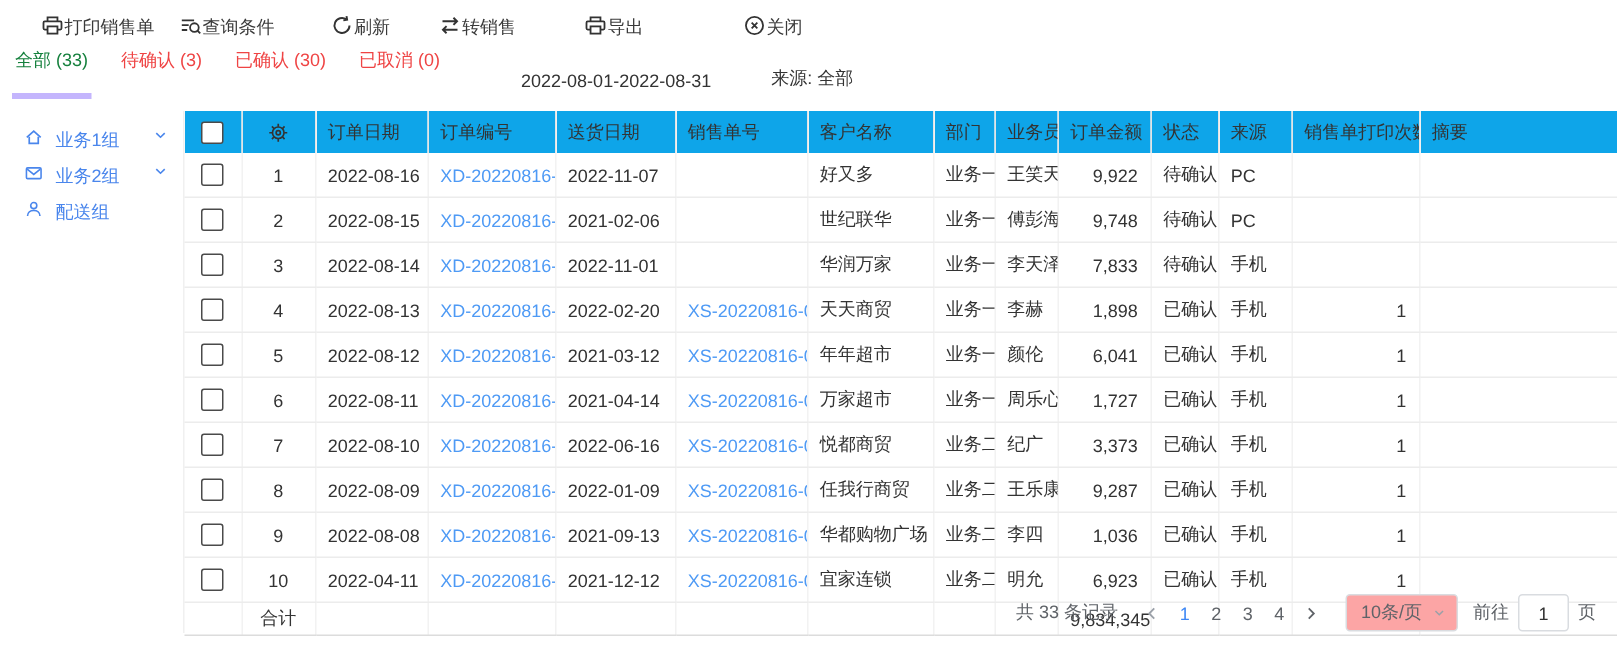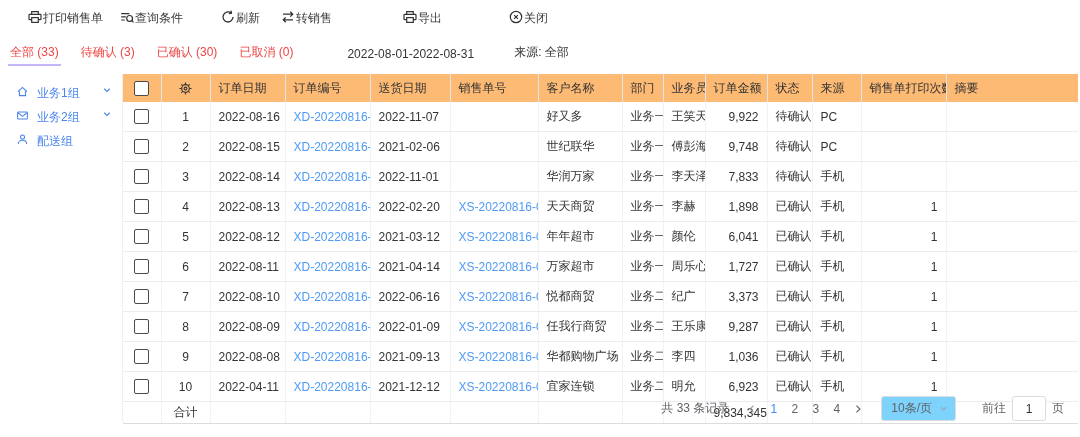--- a/index.html
+++ b/index.html
@@ -6,61 +6,61 @@
   body{
     width:1080px;height:437px;position:relative;overflow:hidden;
     background:#fff;color:#333;
     font-family:"Liberation Sans","DejaVu Sans",sans-serif;font-size:12px;
   }
   
   .toolbar{display:flex;align-items:flex-start;padding:7px 0 0 27px;height:36px;}
   .tool-item{display:flex;flex-direction:row;align-items:center;cursor:pointer;color:#333;}
   .tool-item:nth-child(2){margin-left:16px}
   .tool-item:nth-child(3){margin-left:37px}
-  .tool-item:nth-child(4){margin-left:20px}
-  .tool-item:nth-child(5){margin-left:70px}
+  .tool-item:nth-child(4){margin-left:32px}
+  .tool-item:nth-child(5){margin-left:45px}
   .tool-item:nth-child(6){margin-left:66px}
   .tool-icon{height:16px;display:flex;align-items:center;}
   .tool-label{margin-top:3px;color:#3a3a3a;white-space:nowrap;}
   
   .tabs-row{display:flex;align-items:flex-end;padding-left:8px;margin-top:2px;height:21px;}
   .tab-bar{display:flex;}
   .tab{margin-right:18px;padding:0 2px 5px 2px;color:#ef4444;cursor:pointer;white-space:nowrap;}
-  .tab.active{color:#ef4444;border-bottom:2px solid #c4b5fd;padding-bottom:3px;}
+  .tab.active{color:#15803d;border-bottom:4px solid #c4b5fd;padding-bottom:13px;}
   .filter-date{margin-left:34px;padding-bottom:5px;white-space:nowrap;}
   .filter-source{margin-left:40px;padding-bottom:5px;white-space:nowrap;text-align:right;}
   
   .content{display:flex;margin-top:8px;align-items:flex-start;height:348px;}
   .sidebar{width:122px;flex:none;border-right:1px solid #f0f0f0;height:100%;}
   .dept-selector{height:28px;background:#f0f0f0;margin-right:3px;display:flex;align-items:center;justify-content:center;color:#8b919a;cursor:pointer;position:relative;}
   .dept-selector .chev{position:absolute;right:6px;top:9px;color:#9aa0a8;display:flex;}
   .side-list{padding-top:11px;}
   .side-item{display:flex;align-items:flex-start;height:24px;padding-left:16px;color:#4a86ec;cursor:pointer;position:relative;}
   .side-item .icn{display:flex;margin-right:8px;}
   .side-item .chev{position:absolute;right:10px;display:flex;color:#4a86ec;}
   
   .table-wrap{flex:1;}
   table{border-collapse:collapse;table-layout:fixed;width:955px;}
-  th{background:#fdba74;height:28px;font-weight:normal;color:#333;text-align:left;padding:0 8px;white-space:nowrap;overflow:hidden;border-right:1px solid #e4e4e4;}
+  th{background:#0ea5e9;height:28px;font-weight:normal;color:#333;text-align:left;padding:0 8px;white-space:nowrap;overflow:hidden;border-right:1px solid #e4e4e4;}
   th:last-child{border-right:none;}
   td{height:29px;padding:0 8px;white-space:nowrap;overflow:hidden;border-bottom:1px solid #ececec;border-right:1px solid #f2f2f2;}
   td:last-child{border-right:none;}
   .center{text-align:center;padding:0;}
   .right{text-align:right;}
   .link{color:#4e9af5;cursor:pointer;}
   .cb{display:inline-block;width:13px;height:13px;border:1.6px solid #4a4a4a;border-radius:2px;background:#fff;cursor:pointer;vertical-align:middle;}
   .gearwrap{display:inline-flex;vertical-align:middle;color:#333;}
   tfoot td{height:21px;border-bottom:1px solid #dcdcdc;color:#333;}
   
   .pagination{position:absolute;right:16px;bottom:16px;display:flex;align-items:center;color:#5f6368;}
   .pg-total{margin-right:12px;}
   .pg-arrow{width:22px;height:22px;display:flex;align-items:center;justify-content:center;cursor:pointer;color:#9aa0a8;}
   .page{min-width:21px;height:22px;display:flex;align-items:center;justify-content:center;cursor:pointer;color:#5f6368;}
   .page.active{color:#3d87f5;}
-  .size-select{display:flex;align-items:center;border:1px solid #d9dce0;border-radius:3px;height:23px;padding:0 7px 0 9px;margin:0 26px 0 12px;cursor:pointer;color:#5f6368;background:#7dd3fc;}
+  .size-select{display:flex;align-items:center;border:1px solid #d9dce0;border-radius:3px;height:23px;padding:0 7px 0 9px;margin:0 10px 0 12px;cursor:pointer;color:#5f6368;background:#fca5a5;}
   .size-select .caret{display:flex;margin-left:7px;color:#9aa0a8;}
   .goto-label{margin-right:6px;}
   .goto-input{width:28px;height:21px;border:1px solid #d9dce0;border-radius:3px;text-align:center;font-size:12px;color:#333;margin-right:6px;font-family:inherit;outline:none;}
 </style>
 </head>
 <body>
 
 <div class="toolbar">
     <div class="tool-item">
       <span class="tool-icon">

